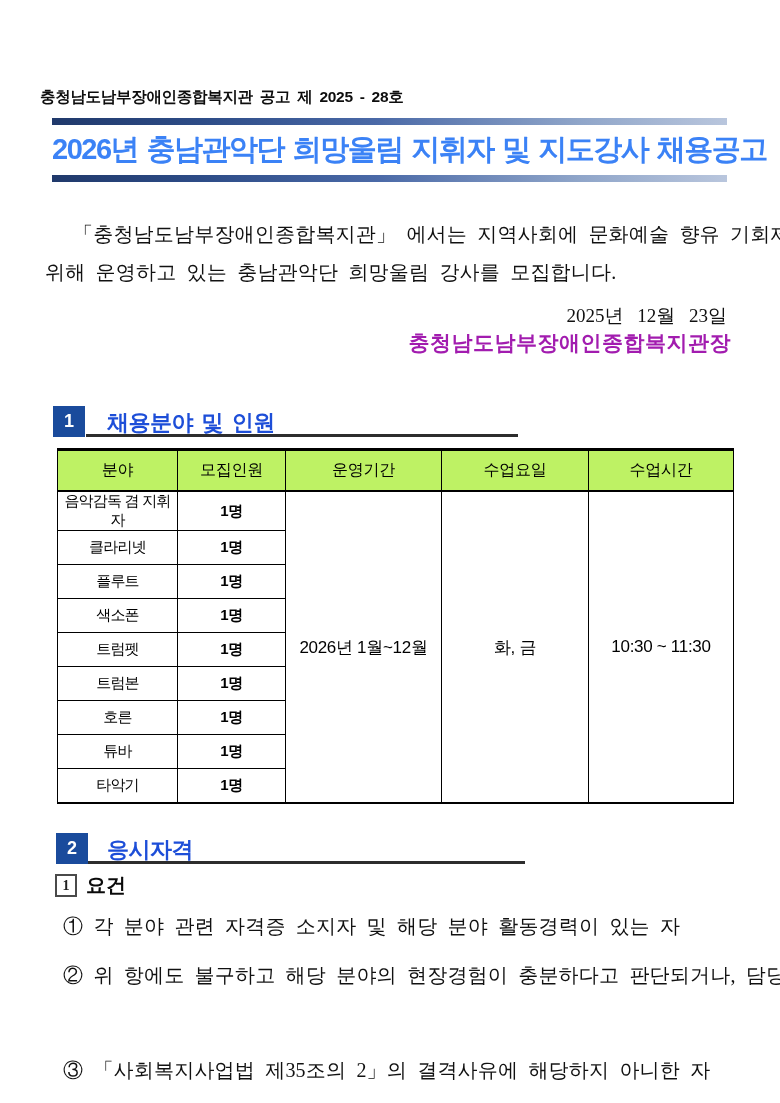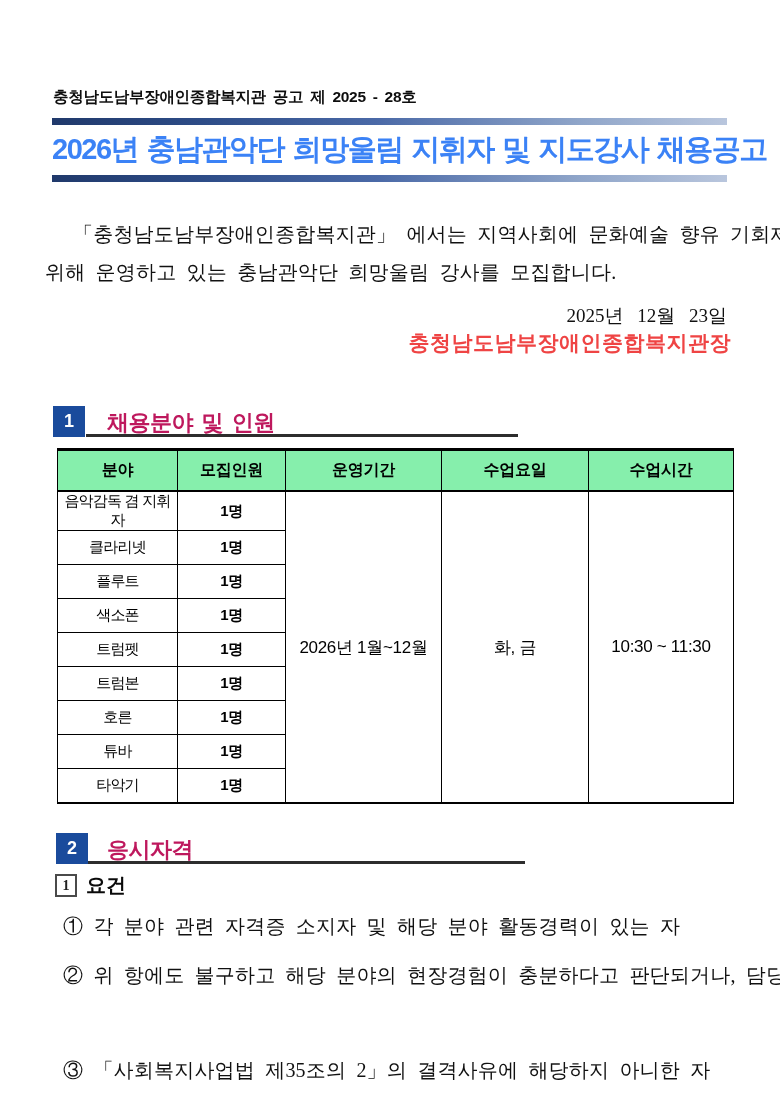--- a/index.html
+++ b/index.html
@@ -7,21 +7,21 @@
     position: relative;
     width: 780px;
     height: 1103px;
     background: #ffffff;
     overflow: hidden;
     font-family: "Liberation Sans", sans-serif;
     color: #000;
   }
   
   .notice-no {
-    position: absolute; left: 53px; top: 87px;
+    position: absolute; left: 40px; top: 87px;
     font-size: 15.5px; font-weight: 700; letter-spacing: -0.3px;
     word-spacing: 3px; color: #0d0d0d;
   }
   
   .bar {
     position: absolute; left: 52px; width: 675px; height: 7px;
     background: linear-gradient(90deg, #20396b 0%, #2d4c87 22%, #4a69a7 48%, #8fa5c9 78%, #b9c6dd 100%);
   }
   .bar-top { top: 118px; }
   .bar-bottom { top: 175px; }
@@ -43,55 +43,55 @@
   
   .date-line {
     position: absolute; left: 360px; top: 303px; width: 367px;
     text-align: right; font-family: "Liberation Serif", serif;
     font-size: 19px; word-spacing: 9px; color: #111; white-space: nowrap;
   }
   .sign-line {
     position: absolute; left: 360px; top: 329px; width: 371px;
     text-align: right; font-family: "Liberation Serif", serif;
     font-size: 21px; font-weight: 700; letter-spacing: 0.5px;
-    color: #ef4444; white-space: nowrap;
+    color: #a21caf; white-space: nowrap;
   }
   
   .sec-num {
     position: absolute; width: 32px; height: 31px;
     background: #1a4b9c; color: #fff;
     font-size: 18px; font-weight: 700;
     display: flex; align-items: center; justify-content: center;
   }
   .sec1-num { left: 53px; top: 406px; }
   .sec2-num { left: 56px; top: 833px; }
   .sec-title {
     position: absolute; font-size: 22px; font-weight: 800;
-    letter-spacing: -0.5px; word-spacing: 3px; color: #be185d; white-space: nowrap;
+    letter-spacing: -0.5px; word-spacing: 3px; color: #1d4ed8; white-space: nowrap;
   }
   .sec1-title { left: 107px; top: 408px; }
   .sec2-title { left: 107px; top: 835px; }
   .sec-underline { position: absolute; height: 2.5px; background: #2d2d2d; }
   .sec1-underline { left: 86px; top: 434px; width: 432px; }
   .sec2-underline { left: 88px; top: 861px; width: 437px; }
   
   .recruit-table {
     position: absolute; left: 57px; top: 448px;
     border-collapse: collapse; table-layout: fixed;
     width: 676px;
   }
   .recruit-table th, .recruit-table td {
     border: 1.5px solid #000;
     text-align: center; vertical-align: middle;
     padding: 0; overflow: hidden;
   }
   .recruit-table { border-top: 3px solid #000; border-bottom: 2px solid #000; }
   .recruit-table th {
-    background: #86efac;
-    height: 39px; font-size: 16px; font-weight: 700;
+    background: #bef264;
+    height: 39px; font-size: 16px; font-weight: 400;
     letter-spacing: -0.3px; border-bottom: 2.5px solid #000;
   }
   .recruit-table td { height: 33px; }
   .cell-field { font-size: 15px; font-weight: 400; letter-spacing: -0.8px; }
   .cell-count { font-size: 15px; font-weight: 700; letter-spacing: -0.3px; }
   .cell-merged { font-size: 17px; font-weight: 400; letter-spacing: -0.3px; }
   
   .req-label {
     position: absolute; left: 55px; top: 872px;
     font-family: "Liberation Serif", serif; font-size: 20px; font-weight: 700;

